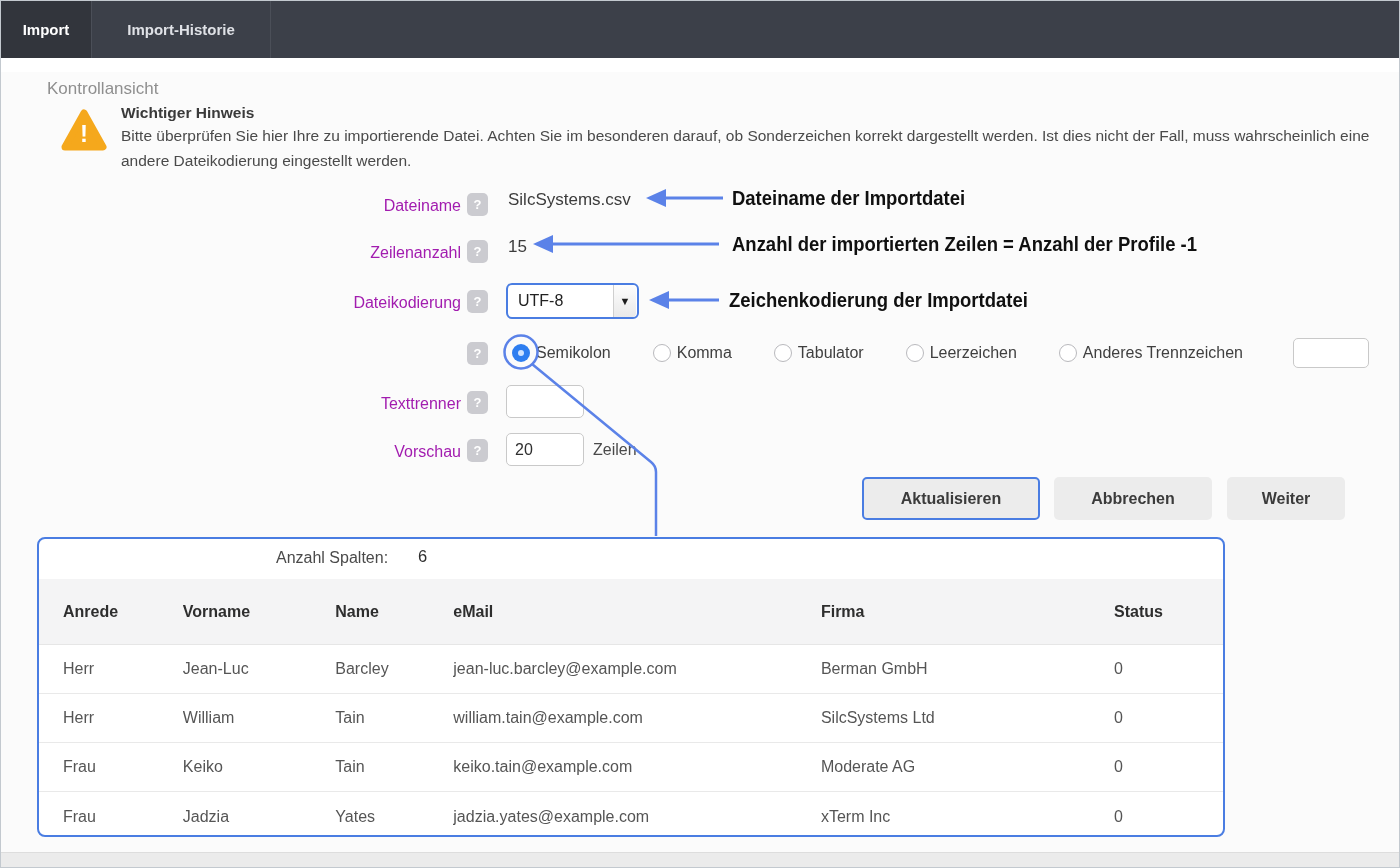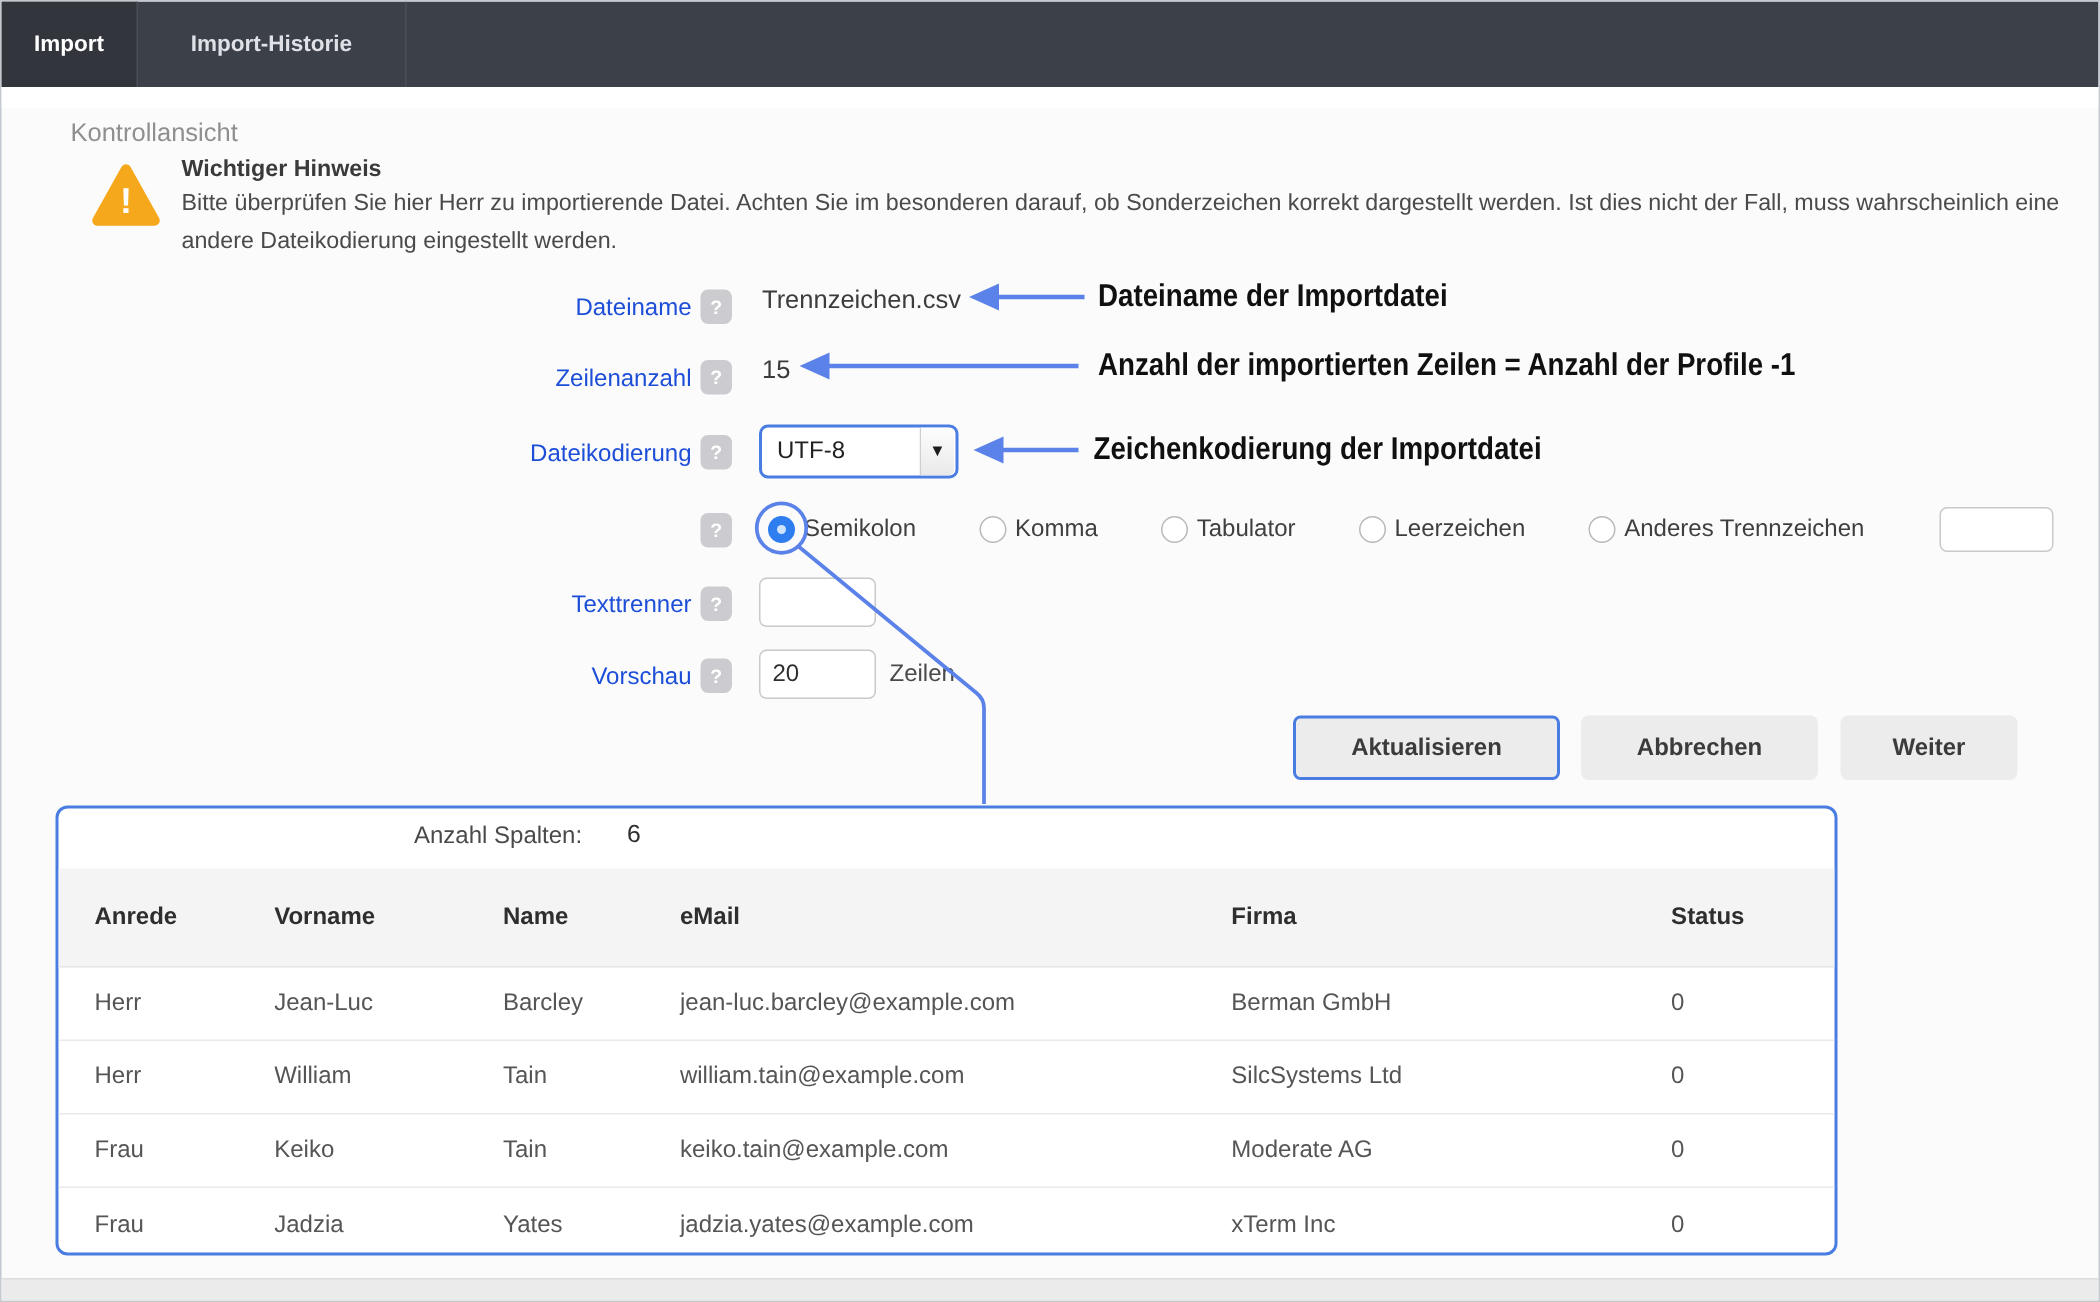--- a/index.html
+++ b/index.html
@@ -20,21 +20,21 @@
   
   .page-title { position:absolute; left:46px; top:78px; font-size:17px; color:#8f8f8f; }
   .warn-icon { position:absolute; left:60px; top:107px; }
   .notice-title { position:absolute; left:120px; top:103px; font-size:15.5px; font-weight:bold; color:#3a3a3a; }
   .notice-body { position:absolute; left:120px; top:122px; width:1268px; font-size:15.5px;
                  line-height:25px; color:#4a4a4a; }
 
   
   .form-row { position:absolute; left:0; width:100%; height:26px; }
   .form-label { position:absolute; left:0; top:0; width:460px; text-align:right;
-                font-size:16px; color:#1d4ed8; line-height:22px; }
+                font-size:16px; color:#a21caf; line-height:22px; }
   .help { position:absolute; left:466px; top:-2px; width:21px; height:23px; background:#cbcbd0;
           border-radius:5px; color:#ffffff; font-size:13px; font-weight:bold;
           display:flex; align-items:center; justify-content:center; }
   .row-dateiname      { top:194px; }
   .row-zeilenanzahl   { top:241px; }
   .row-dateikodierung { top:291px; }
   .row-trennzeichen   { top:343px; }
   .row-texttrenner    { top:392px; }
   .row-vorschau       { top:440px; }
 
@@ -107,26 +107,26 @@
   </div>
   <div class="content-top-strip"></div>
 
   <div class="page-title">Kontrollansicht</div>
 
   <svg class="warn-icon" width="46" height="44" viewBox="0 0 46 44">
     <polygon points="23,5 42,39 4,39" fill="#f5a81c" stroke="#f5a81c" stroke-width="7" stroke-linejoin="round"></polygon>
     <text x="23" y="34" text-anchor="middle" font-size="24" font-weight="bold" fill="#ffffff" font-family="Liberation Sans, sans-serif">!</text>
   </svg>
   <div class="notice-title">Wichtiger Hinweis</div>
-  <div class="notice-body">Bitte überprüfen Sie hier Herr zu importierende Datei. Achten Sie im besonderen darauf, ob Sonderzeichen korrekt dargestellt werden. Ist dies nicht der Fall, muss wahrscheinlich eine andere Dateikodierung eingestellt werden.</div>
+  <div class="notice-body">Bitte überprüfen Sie hier Ihre zu importierende Datei. Achten Sie im besonderen darauf, ob Sonderzeichen korrekt dargestellt werden. Ist dies nicht der Fall, muss wahrscheinlich eine andere Dateikodierung eingestellt werden.</div>
 
   <div class="form-row row-dateiname">
     <span class="form-label">Dateiname</span>
     <span class="help">?</span>
-    <span class="field-value">Trennzeichen.csv</span>
+    <span class="field-value">SilcSystems.csv</span>
   </div>
 
   <div class="form-row row-zeilenanzahl">
     <span class="form-label">Zeilenanzahl</span>
     <span class="help">?</span>
     <span class="field-value">15</span>
   </div>
 
   <div class="form-row row-dateikodierung">
     <span class="form-label">Dateikodierung</span>

